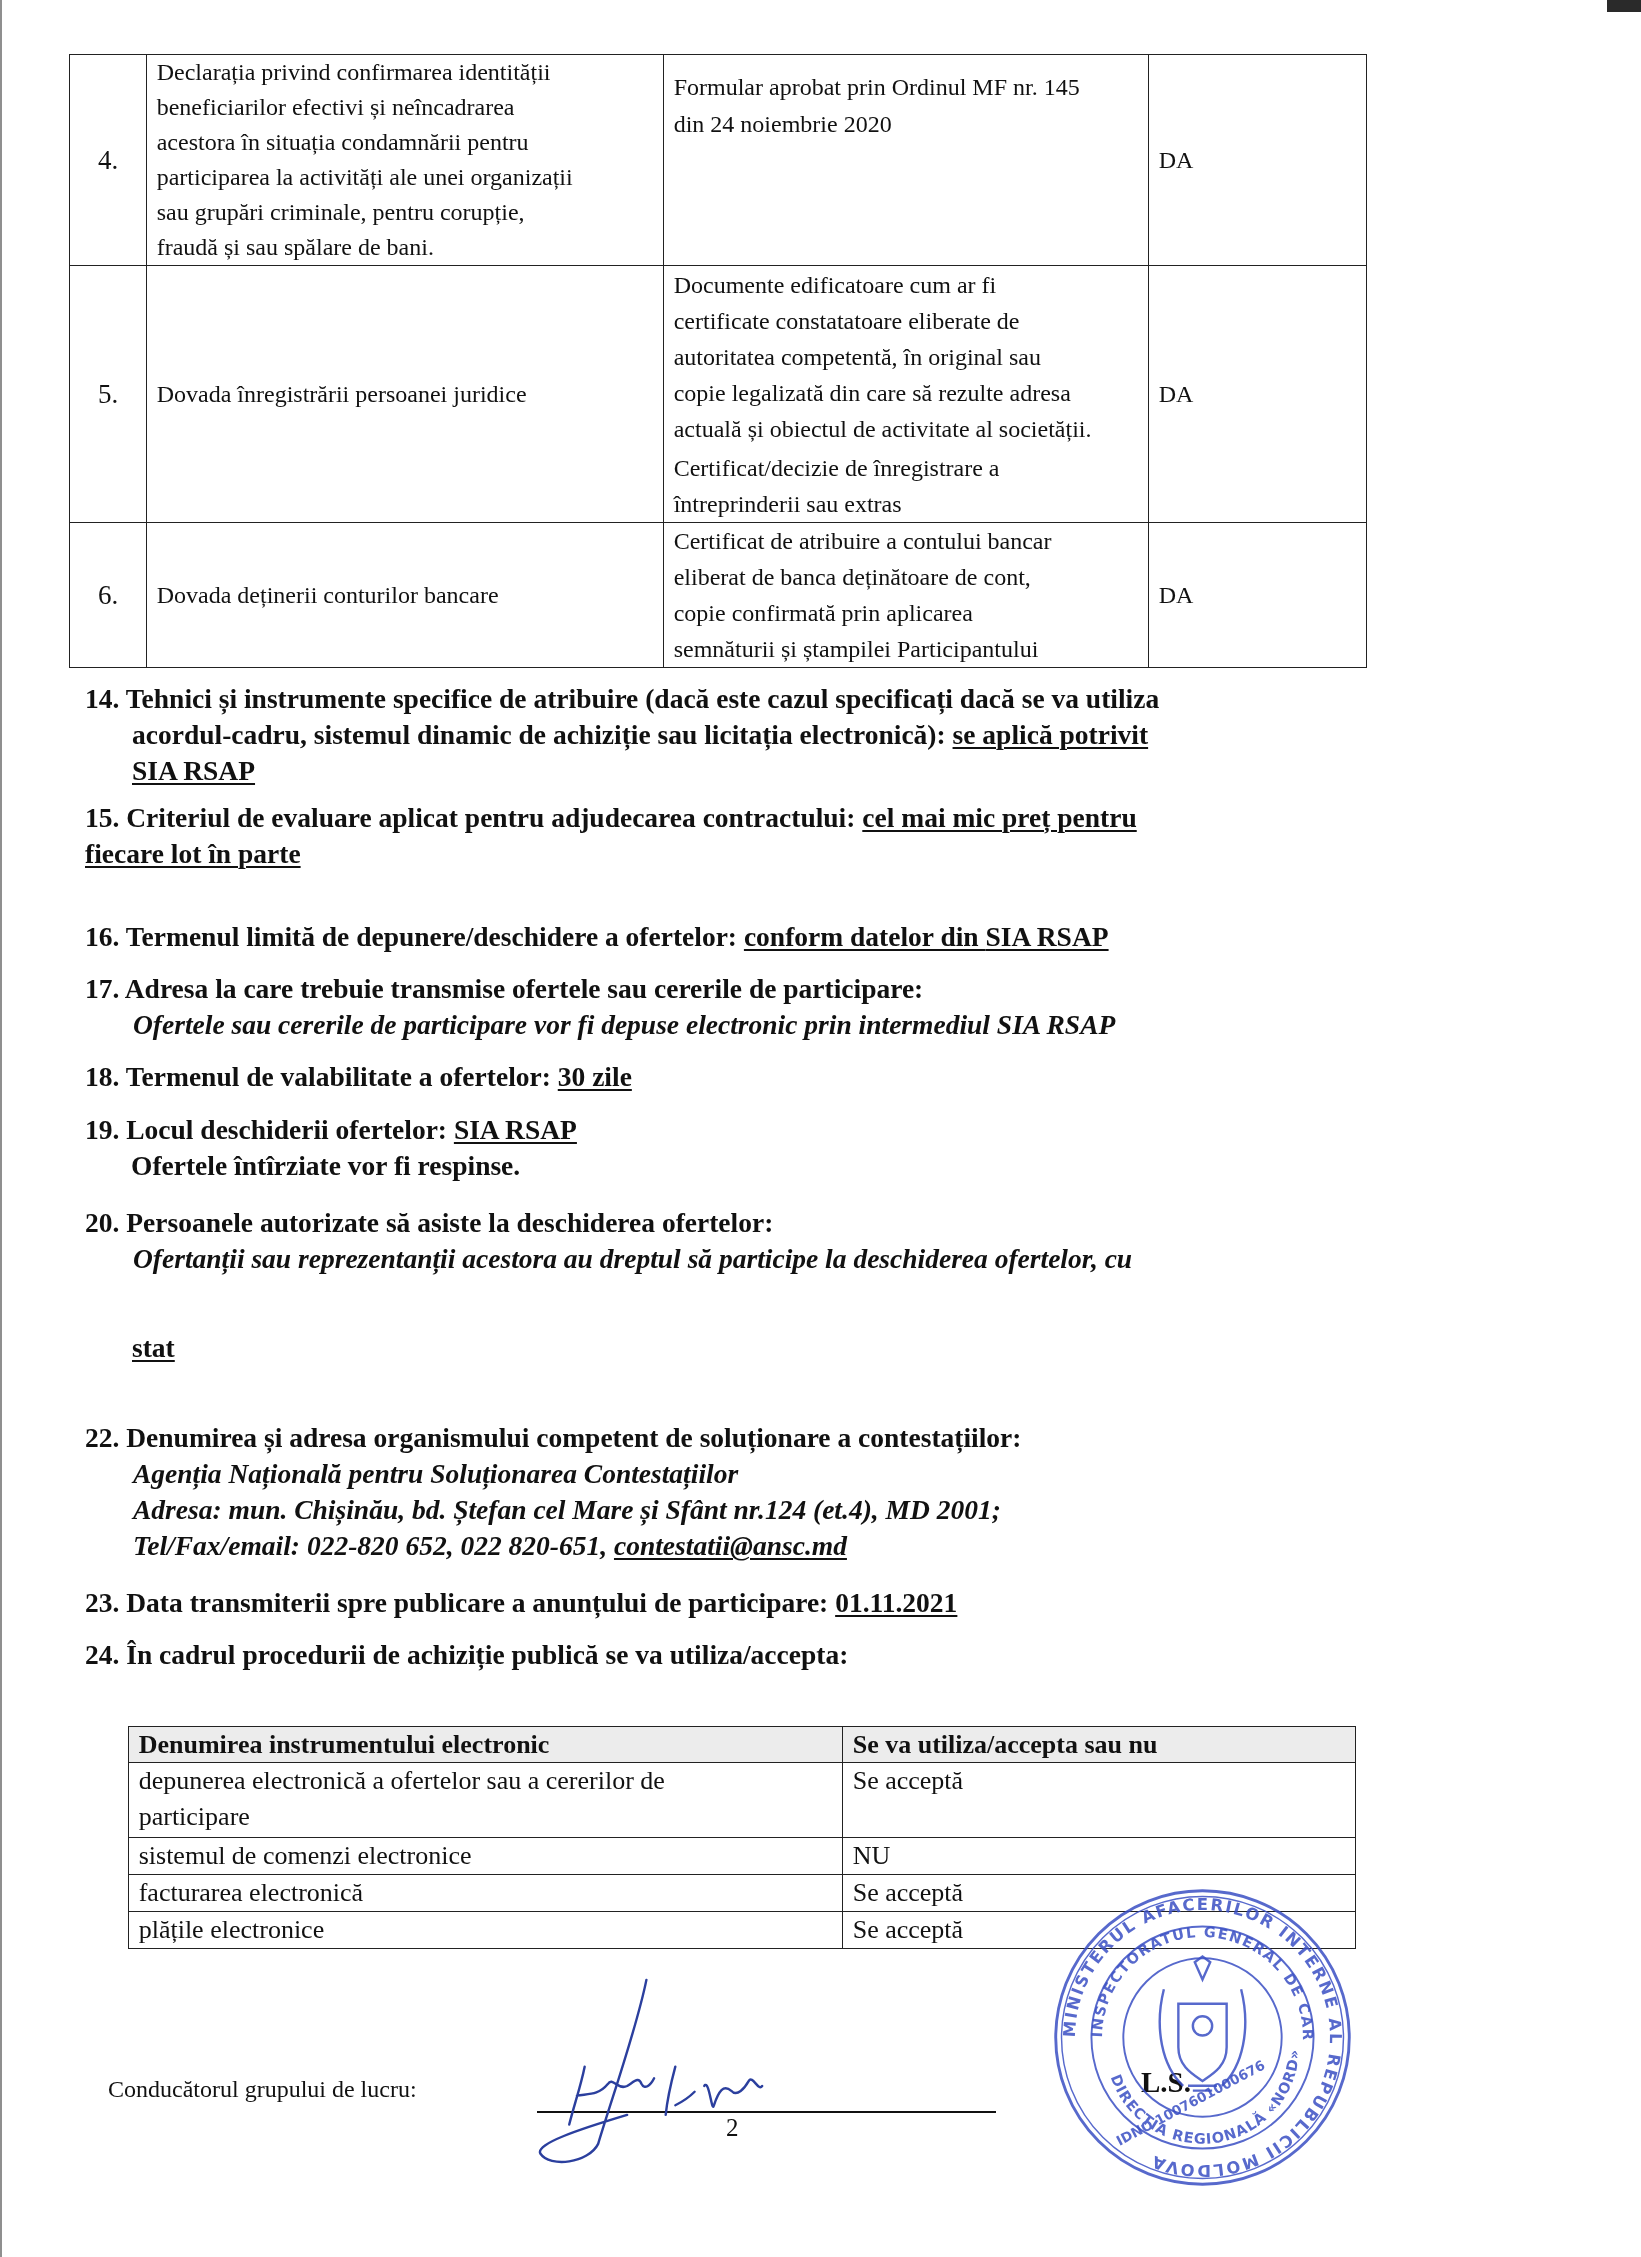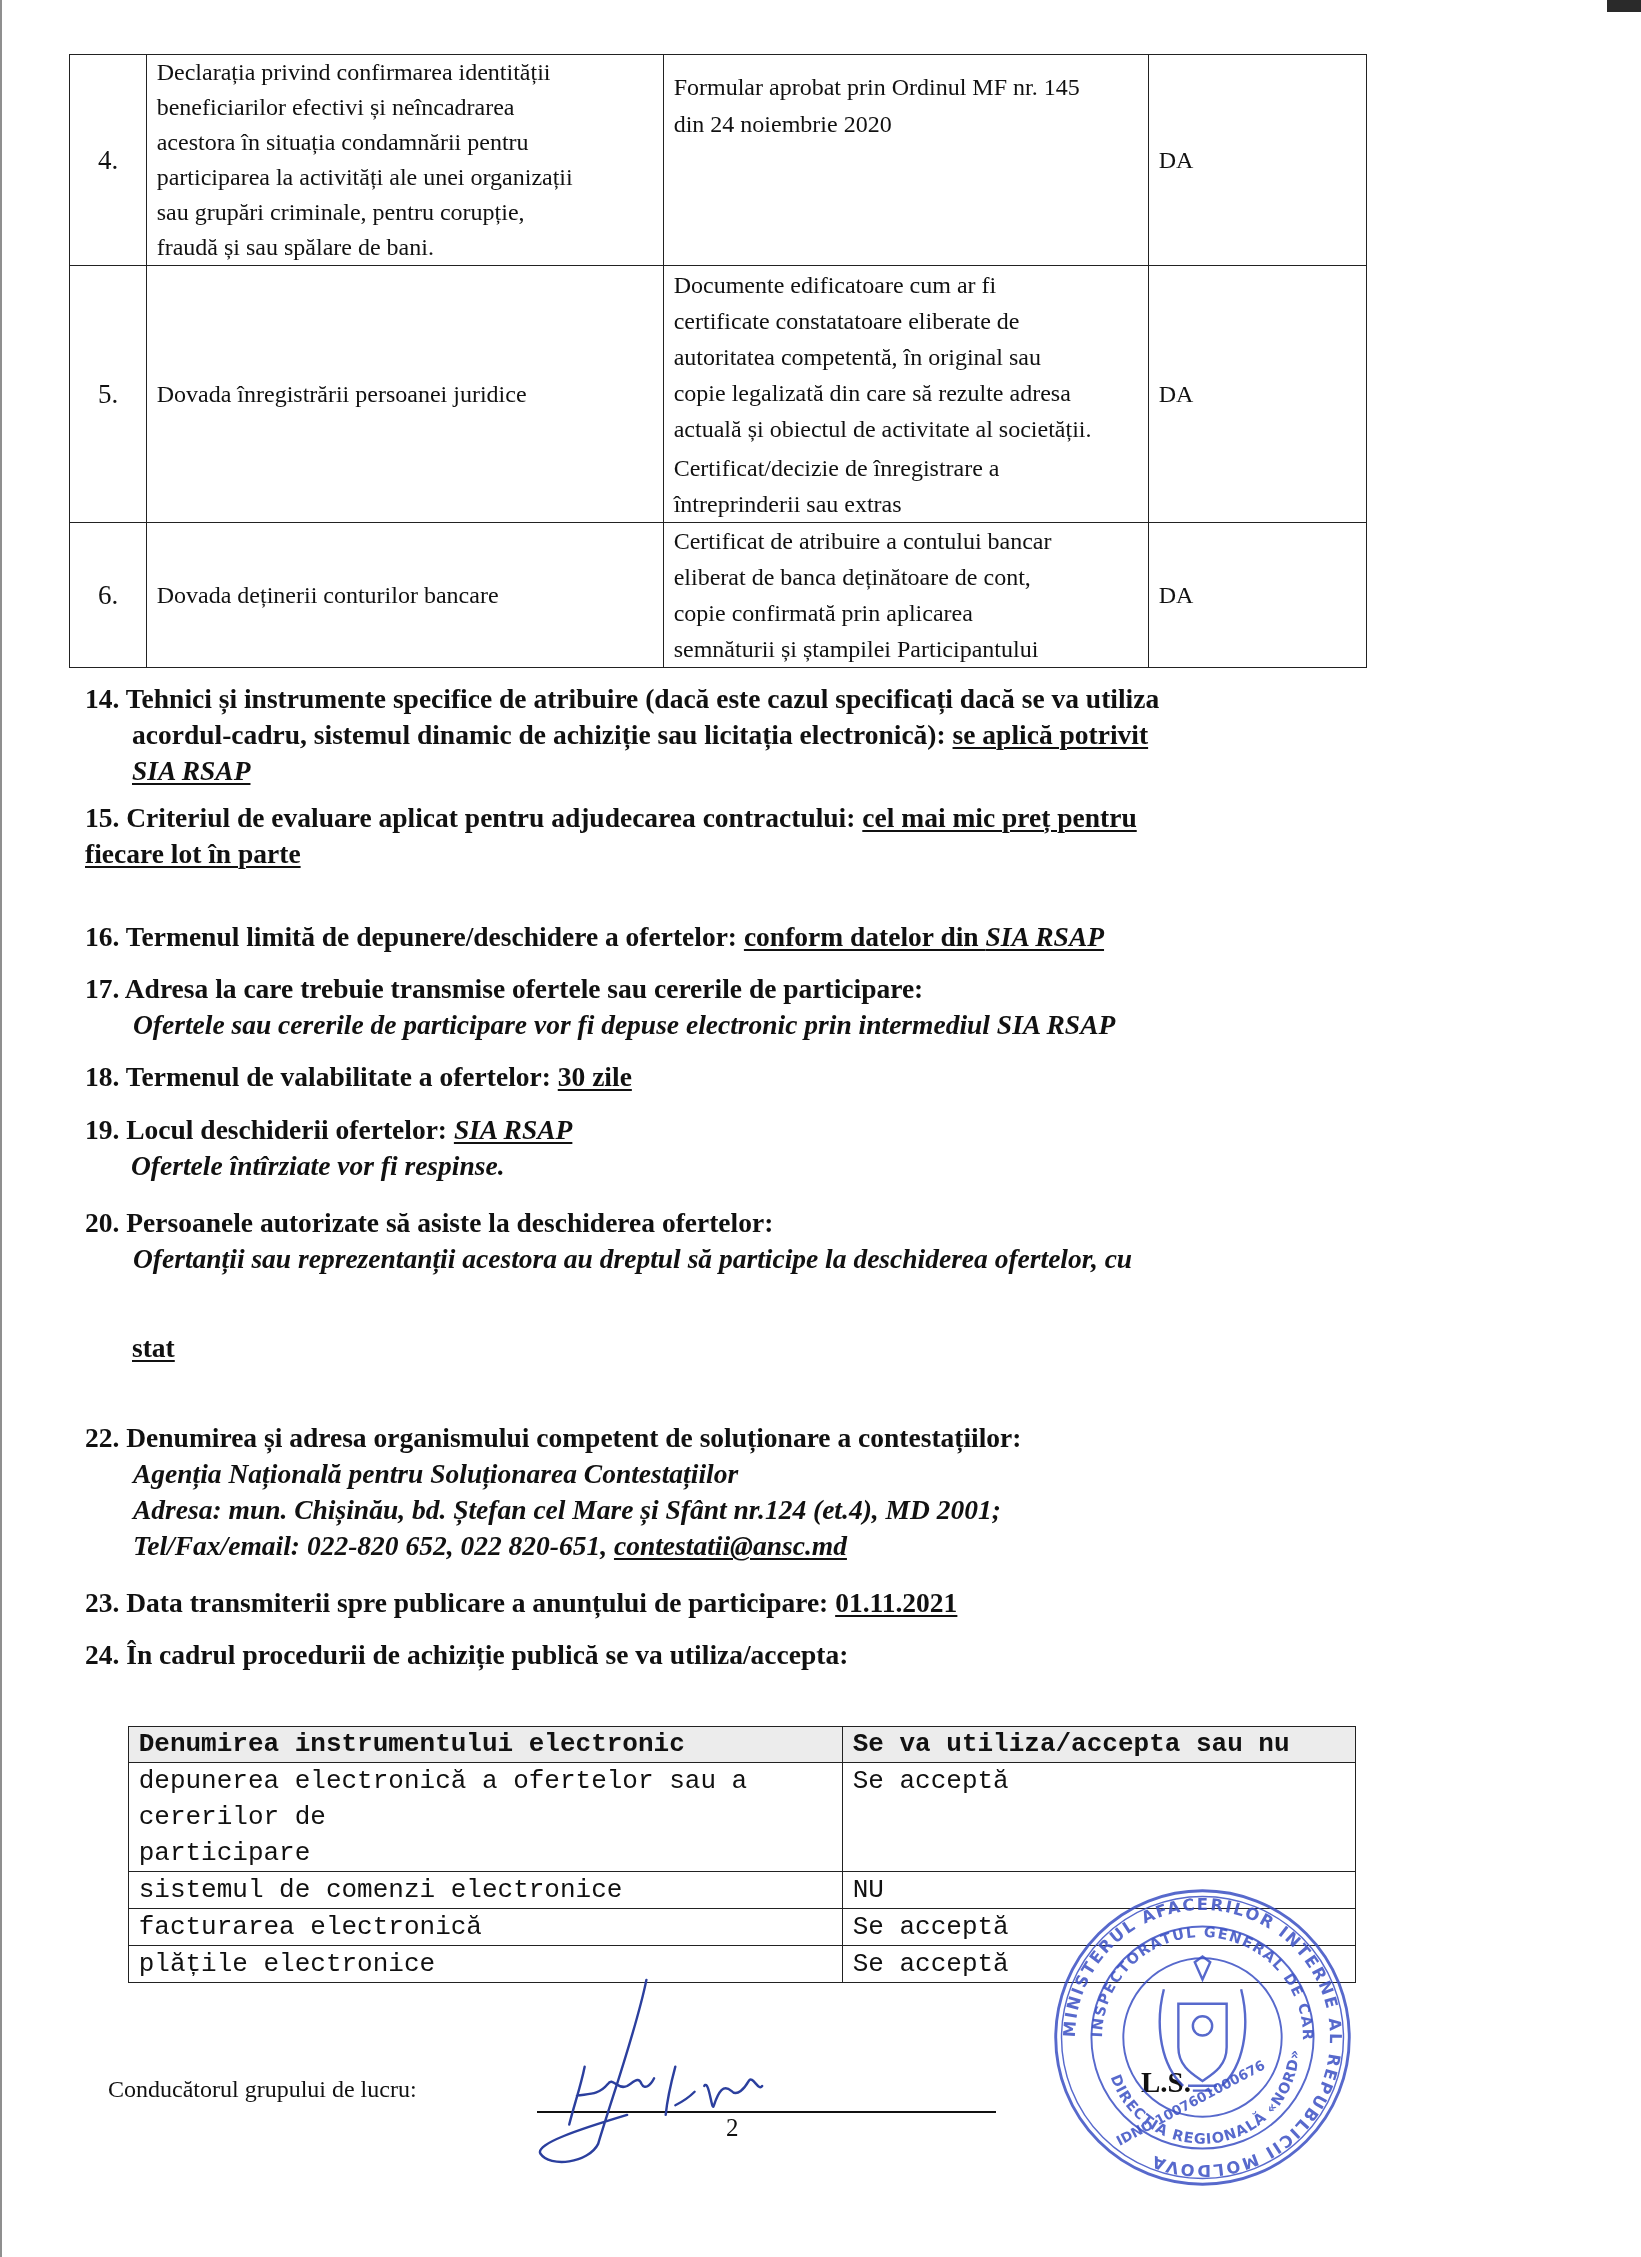--- a/index.html
+++ b/index.html
@@ -28,29 +28,29 @@
   table.req tr.r5 { height: 257px; }
   table.req tr.r6 { height: 140px; }
   table.req td.desc { line-height: 35px; }
   table.req td.docs.top { vertical-align: top; padding-top: 13.5px; line-height: 37px; }
   .para-gap { margin-top: 3px; }
 
   
   .items { position: absolute; left: 85px; top: 681px; width: 1284px; font-size: 27.5px; font-weight: bold; }
   .item { position: absolute; left: 0; width: 1284px; line-height: 36px; }
   .u { text-decoration: underline; text-decoration-thickness: 1.9px; text-underline-offset: 2.9px; }
-  .i { font-style: italic; }
+  .i { }
   .sub { font-style: italic; padding-left: 48px; }
 
   
   table.tools {
     position: absolute; left: 128px; top: 1726px; width: 1226px;
     border-collapse: collapse; table-layout: fixed; font-size: 26px; line-height: 36px;
   }
-  table.tools td, table.tools th { border: 1.9px solid #222; padding: 0 5.8px 0 9.7px; text-align: left; vertical-align: top; font-family: Liberation Mono, monospace; }
+  table.tools td, table.tools th { border: 1.9px solid #222; padding: 0 5.8px 0 9.7px; text-align: left; vertical-align: top; }
   table.tools col.a { width: 714px; }
   table.tools col.b { width: 513px; }
   table.tools th { background: #ececec; font-weight: bold; height: 35px; line-height: 35px; }
   table.tools tr.r-1 td { height: 74px; }
   table.tools tr.r-2 td, table.tools tr.r-3 td, table.tools tr.r-4 td { height: 36px; }
 
   
   .sig-label { position: absolute; left: 85px; top: 2076px; font-size: 24px; font-weight: normal; margin-left: 23px; }
   .sig-line { position: absolute; left: 537px; top: 2111px; width: 459px; height: 1.9px; background: #111; }
   .sig-svg { position: absolute; left: 521px; top: 1970px; width: 463px; height: 203px; }

